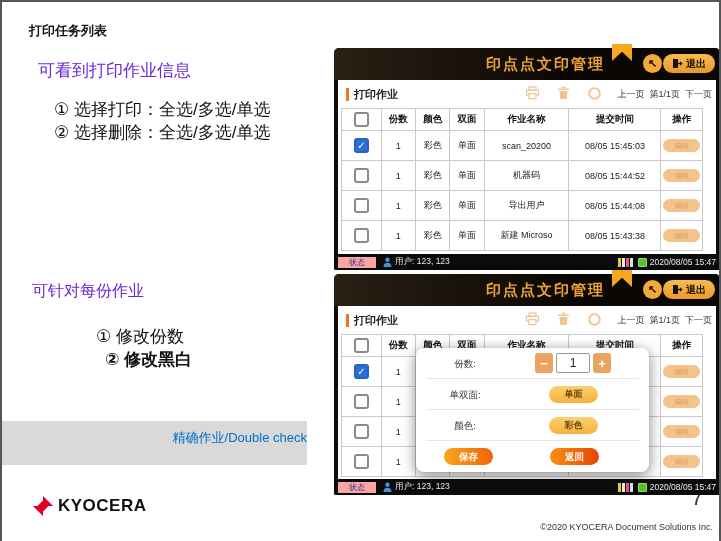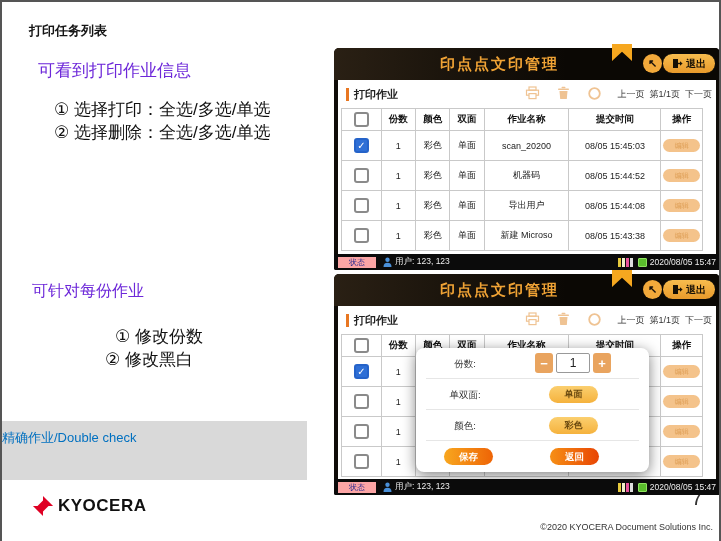--- a/index.html
+++ b/index.html
@@ -10,38 +10,38 @@
     overflow:hidden;
   }
   
   .slide-title{position:absolute;left:27px;top:20px;font-size:13px;font-weight:700;color:#151515;}
   .lead{position:absolute;font-size:17px;color:#6d28d9;}
   #lead1{left:36px;top:57px;}
   .list-item{position:absolute;font-size:17px;color:#111;}
   #item1{left:52px;top:96px;}
   #item2{left:52px;top:119px;}
   #lead2{left:30px;top:279px;font-size:16px;}
-  #item3{left:113px;top:323px;text-align:right;}
-  #item4{left:103px;top:346px;}
-  .note{position:absolute;left:0px;top:419px;width:305px;height:59px;background:#D9D9D9;text-align:left;color:#0070C0;}
+  #item3{left:94px;top:323px;text-align:right;}
+  #item4{left:103px;top:346px;font-weight:bold;}
+  .note{position:absolute;left:0px;top:419px;width:305px;height:44px;background:#D9D9D9;text-align:right;color:#0070C0;}
   .note div{font-size:13px;font-weight:500;}
   .note .l1{margin-top:8px;}
   .note .l2{margin-top:6px;}
   .logo{position:absolute;left:30px;top:493px;display:flex;align-items:center;gap:4px;}
   .logo-text{font-size:17px;font-weight:700;letter-spacing:0.5px;color:#101010;}
   .page-num{position:absolute;right:16px;top:484px;font-size:21px;color:#333;}
   .copyright{position:absolute;right:6px;top:520px;font-size:9px;color:#333;}
 
   
   .shot{position:absolute;left:332px;width:386px;background:#0F0C08;border-radius:5px 5px 2px 2px;}
   #shot1{top:46px;height:222px;}
   #shot2{top:272px;height:221px;}
   .shot-header{position:absolute;top:0;left:0;right:0;height:32px;
     background:linear-gradient(90deg,#2A2014,#0B0804 60%);border-radius:5px 5px 0 0;}
-  .shot-title{position:absolute;left:60px;right:115px;top:7px;text-align:center;
+  .shot-title{position:absolute;left:60px;right:115px;top:7px;text-align:right;
     font-size:15px;font-weight:700;letter-spacing:2px;color:#F0A335;}
   .ribbon{position:absolute;right:88px;top:-4px;width:20px;height:17px;background:#F6A71F;
     clip-path:polygon(0 0,100% 0,100% 100%,50% 45%,0 100%);}
   .circle-btn{position:absolute;right:58px;top:6px;width:19px;height:19px;border-radius:50%;
     background:#F2A93B;color:#17100A;font-size:11px;font-weight:700;text-align:center;line-height:19px;border:none;padding:0;cursor:pointer;}
   .exit-btn{position:absolute;right:4px;top:5px;width:54px;height:21px;border-radius:11px;
     background:linear-gradient(#F7BC4E,#E99A2B);border:1px solid #0A0A0A;display:flex;align-items:center;justify-content:center;gap:3px;
     font-size:10px;font-weight:700;color:#171005;padding:0;cursor:pointer;}
   .shot-body{position:absolute;top:32px;left:4px;right:4px;bottom:16px;background:#fff;overflow:hidden;}
   .panel-title{position:absolute;left:8px;top:8px;font-size:11px;font-weight:700;color:#222;

